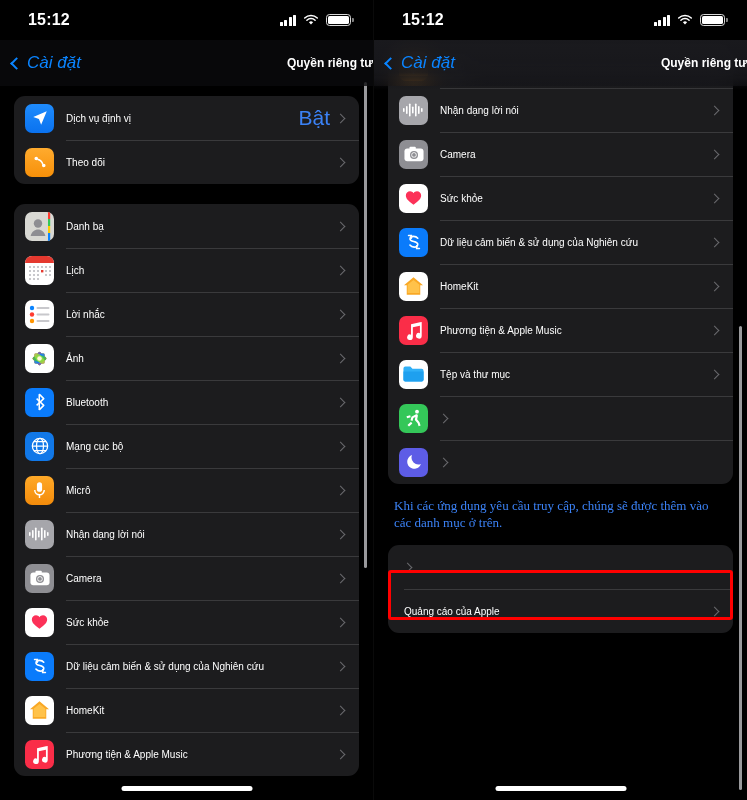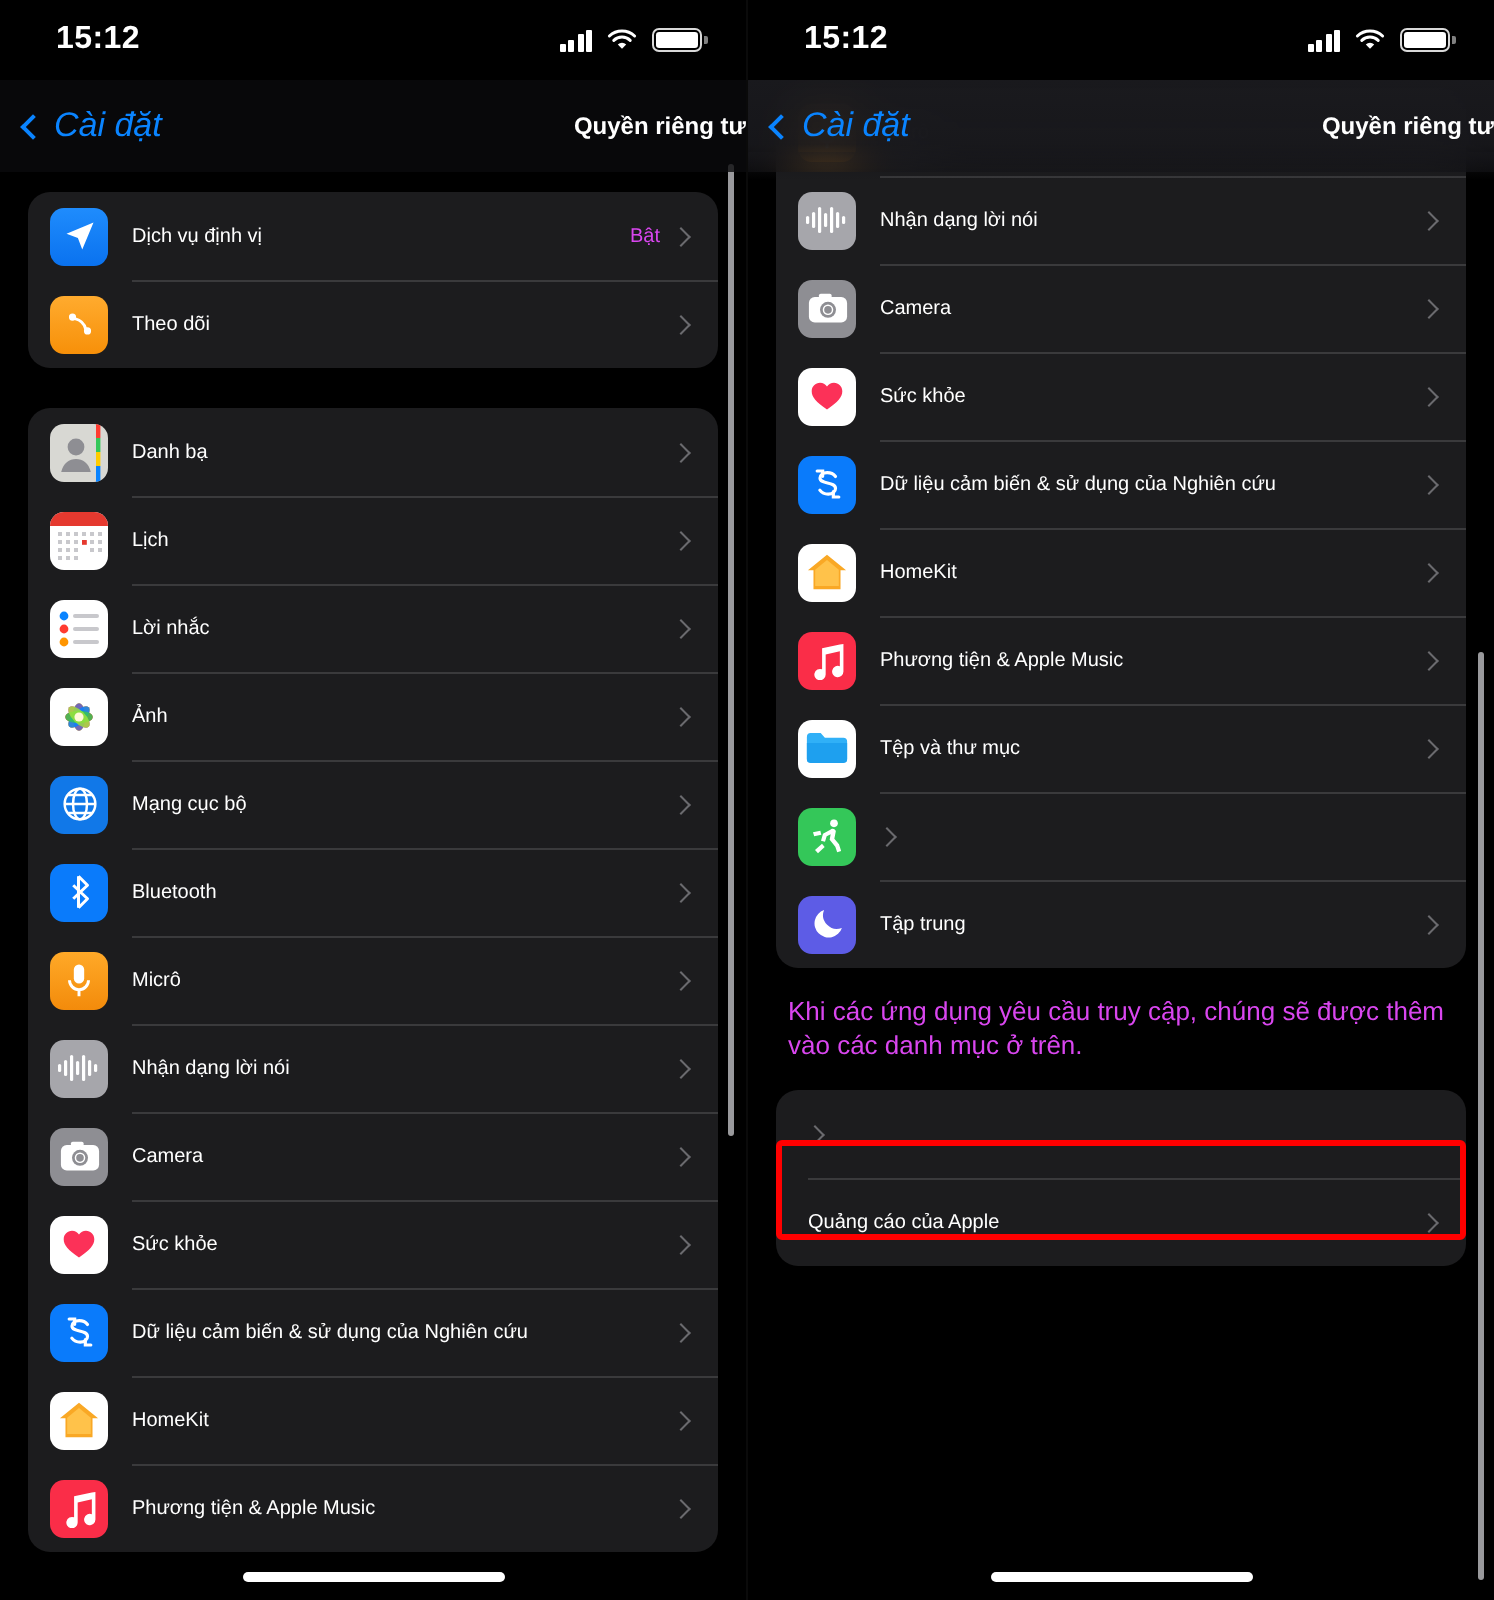--- a/index.html
+++ b/index.html
@@ -162,39 +162,40 @@
     position: relative;
   }
   .row-label {
     flex: 1;
     color: #fff;
     font-size: 10px;
     line-height: 19px;
     padding: 8px 0;
   }
   .row-value {
-    color: #d946ef;
-    font-size: 10px;
+    color: #3b82f6;
+    font-size: 21px;
     margin-right: 7px;
   }
   .chev {
     flex: 0 0 auto;
     width: 7px; height: 7px;
     border-top: 1.8px solid #6a6a6e;
     border-right: 1.8px solid #6a6a6e;
     transform: rotate(45deg);
     margin-right: 4px;
   }
 
   .footnote {
-    color: #d946ef;
+    color: #3b82f6;
     font-size: 13px;
     line-height: 17px;
     padding: 7px 6px 14px 6px;
     margin-top: -14px;
+    font-family: Liberation Serif, serif;
   }
 
   
   .ic-loc   { background: linear-gradient(#1f8cfd,#0a72ef); }
   .ic-track { background: linear-gradient(#ffab2e,#f79009); }
   .ic-contacts { background: #d8d8d3; }
   .ic-cal   { background: #fff; }
   .ic-rem   { background: #fff; }
   .ic-photos{ background: #fff; }
   .ic-bt    { background: #0a7bfb; }
@@ -392,39 +393,39 @@
                 <ellipse rx="3" ry="6.6" fill="#a3e635" transform="rotate(315)" opacity=".8"></ellipse>
                 <circle r="2.2" fill="#fff8d8"></circle>
               </g>
             </svg>
           </span>
           <span class="row-label">Ảnh</span>
           <span class="chev"></span>
         </div>
 
         <div class="row">
+          <span class="row-ico ic-bt">
+            <svg width="16" height="18" viewBox="0 0 16 24">
+                <path d="M7 1.5 13 7.5 3.5 16.5M7 22.5 13 16.5 3.5 7.5" stroke="#fff" stroke-width="2" fill="none" stroke-linejoin="round"></path>
+                <path d="M7 1.5v21" stroke="#fff" stroke-width="2"></path>
+              </svg>
+          </span>
+          <span class="row-label">Bluetooth</span>
+          <span class="chev"></span>
+        </div>
+
+        <div class="row">
           <span class="row-ico ic-net">
             <svg width="20" height="20" viewBox="0 0 24 24" fill="none" stroke="#fff" stroke-width="1.5">
               <circle cx="12" cy="12" r="9.2"></circle>
                 <ellipse cx="12" cy="12" rx="4.2" ry="9.2"></ellipse>
                 <path d="M2.8 12h18.4M4.5 6.6h15M4.5 17.4h15"></path>
             </svg>
           </span>
           <span class="row-label">Mạng cục bộ</span>
-          <span class="chev"></span>
-        </div>
-
-        <div class="row">
-          <span class="row-ico ic-bt">
-            <svg width="16" height="18" viewBox="0 0 16 24">
-                <path d="M7 1.5 13 7.5 3.5 16.5M7 22.5 13 16.5 3.5 7.5" stroke="#fff" stroke-width="2" fill="none" stroke-linejoin="round"></path>
-                <path d="M7 1.5v21" stroke="#fff" stroke-width="2"></path>
-              </svg>
-          </span>
-          <span class="row-label">Bluetooth</span>
           <span class="chev"></span>
         </div>
 
         <div class="row">
           <span class="row-ico ic-mic">
             <svg width="17" height="19" viewBox="0 0 18 22">
                 <rect x="6" y="1.5" width="6" height="11" rx="3" fill="#fff"></rect>
                 <path d="M3.5 10.5a5.5 5.5 0 0 0 11 0" stroke="#fff" stroke-width="1.7" fill="none"></path>
                 <path d="M9 16.2v3.6" stroke="#fff" stroke-width="1.7"></path>
               </svg>
@@ -658,21 +659,20 @@
           </span>
           <span class="chev"></span>
         </div>
 
         <div class="row">
           <span class="row-ico ic-focus">
             <svg width="18" height="18" viewBox="0 0 22 22">
                 <path d="M19.5 13.4A8.4 8.4 0 0 1 8.6 2.5 8.6 8.6 0 1 0 19.5 13.4z" fill="#fff"></path>
               </svg>
           </span>
-          <span class="row-label">Tập trung</span>
           <span class="chev"></span>
         </div>
 
       </div>
 
       <div class="footnote">Khi các ứng dụng yêu cầu truy cập, chúng sẽ được thêm vào các danh mục ở trên.</div>
 
       <div class="group" style="margin-bottom:26px;">
         <div class="row noicon">
           <span class="chev"></span>

